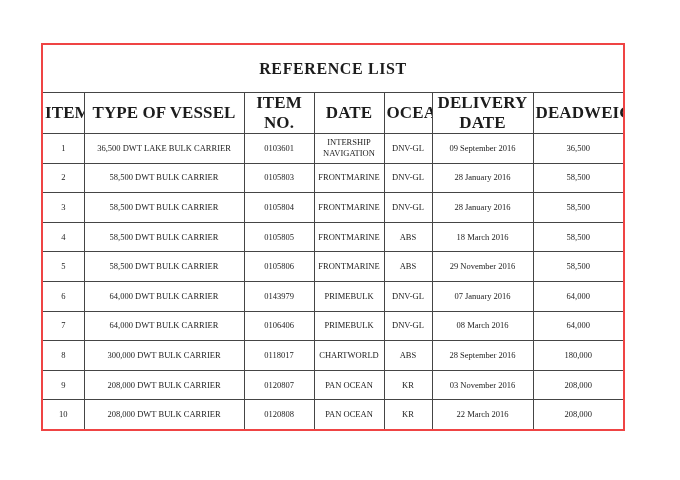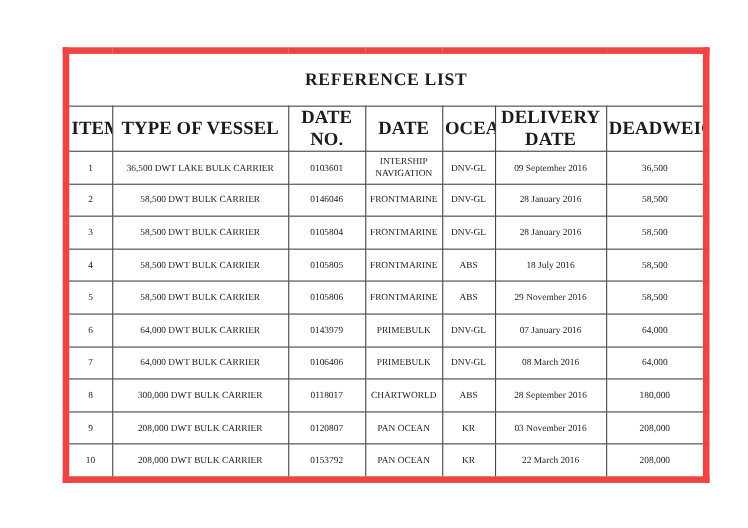--- a/index.html
+++ b/index.html
@@ -22,22 +22,21 @@
   }
   .ref-table-wrap {
     position: absolute;
     left: 41px;
     top: 43px;
   }
   table.ref-table {
     border-collapse: collapse;
     table-layout: fixed;
     width: 582px;
-    border: 6px solid #ef4444;
-    margin-left: 16px;
+    border: 2px solid #ef4444;
   }
   table.ref-table th,
   table.ref-table td {
     border: 1px solid #454545;
     text-align: center;
     vertical-align: middle;
     padding: 0 2px;
     overflow: hidden;
     color: #1c1c1c;
   }
@@ -75,62 +74,62 @@
         <col style="width:101px">
         <col style="width:91px">
       </colgroup>
       <thead>
         <tr>
           <th class="title-cell" colspan="7">REFERENCE LIST</th>
         </tr>
         <tr class="head-row">
           <th>ITEM</th>
           <th>TYPE OF VESSEL</th>
-          <th>DATE NO.</th>
+          <th>ITEM NO.</th>
           <th>DATE</th>
           <th>OCEAN</th>
           <th>DELIVERY DATE</th>
           <th>DEADWEIGHT</th>
         </tr>
       </thead>
       <tbody class="data-body">
           <tr>
     <td>1</td>
     <td>36,500 DWT LAKE BULK CARRIER</td>
     <td>0103601</td>
     <td>INTERSHIP NAVIGATION</td>
     <td>DNV-GL</td>
     <td>09 September 2016</td>
     <td>36,500</td>
   </tr>
           <tr>
     <td>2</td>
     <td>58,500 DWT BULK CARRIER</td>
-    <td>0146046</td>
+    <td>0105803</td>
     <td>FRONTMARINE</td>
     <td>DNV-GL</td>
     <td>28 January 2016</td>
     <td>58,500</td>
   </tr>
           <tr>
     <td>3</td>
     <td>58,500 DWT BULK CARRIER</td>
     <td>0105804</td>
     <td>FRONTMARINE</td>
     <td>DNV-GL</td>
     <td>28 January 2016</td>
     <td>58,500</td>
   </tr>
           <tr>
     <td>4</td>
     <td>58,500 DWT BULK CARRIER</td>
     <td>0105805</td>
     <td>FRONTMARINE</td>
     <td>ABS</td>
-    <td>18 July 2016</td>
+    <td>18 March 2016</td>
     <td>58,500</td>
   </tr>
           <tr>
     <td>5</td>
     <td>58,500 DWT BULK CARRIER</td>
     <td>0105806</td>
     <td>FRONTMARINE</td>
     <td>ABS</td>
     <td>29 November 2016</td>
     <td>58,500</td>
@@ -167,21 +166,21 @@
     <td>208,000 DWT BULK CARRIER</td>
     <td>0120807</td>
     <td>PAN OCEAN</td>
     <td>KR</td>
     <td>03 November 2016</td>
     <td>208,000</td>
   </tr>
           <tr>
     <td>10</td>
     <td>208,000 DWT BULK CARRIER</td>
-    <td>0153792</td>
+    <td>0120808</td>
     <td>PAN OCEAN</td>
     <td>KR</td>
     <td>22 March 2016</td>
     <td>208,000</td>
   </tr>
         </tbody>
     </table>
   </div>
 </div>
 

